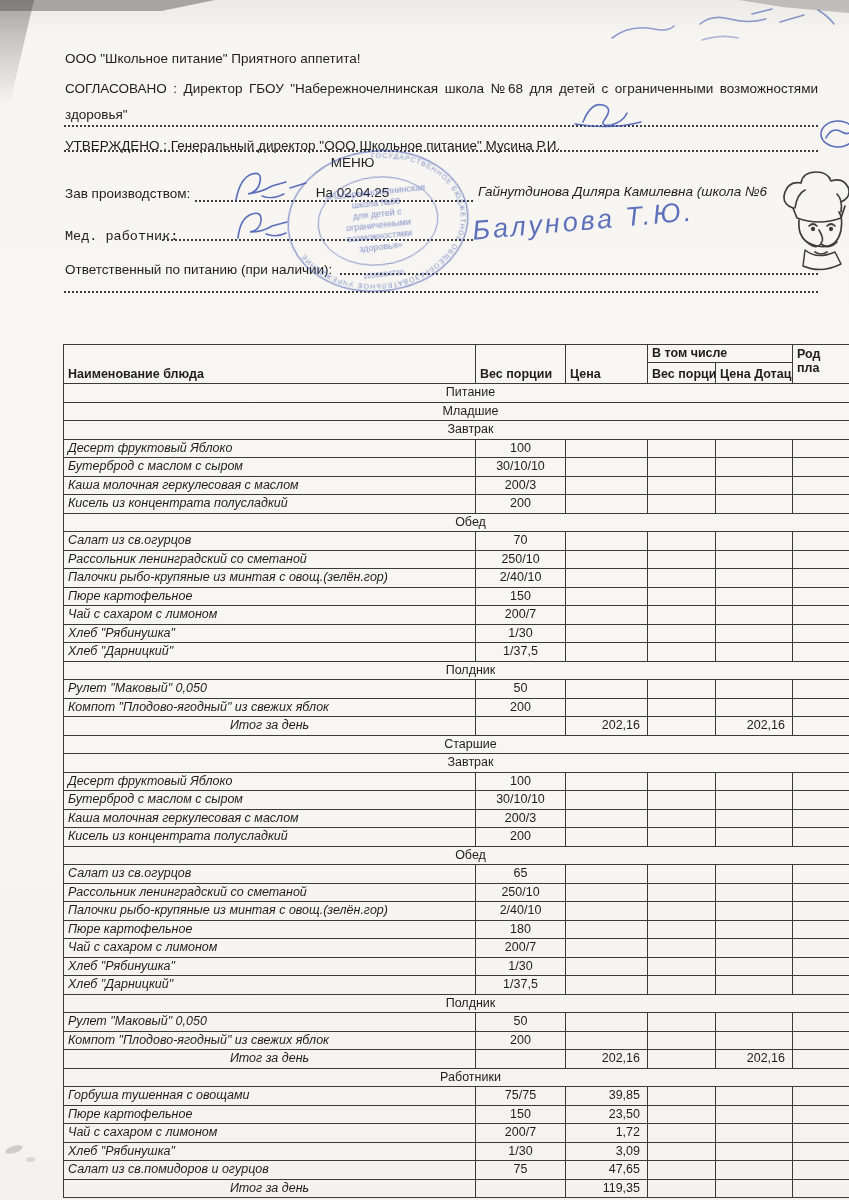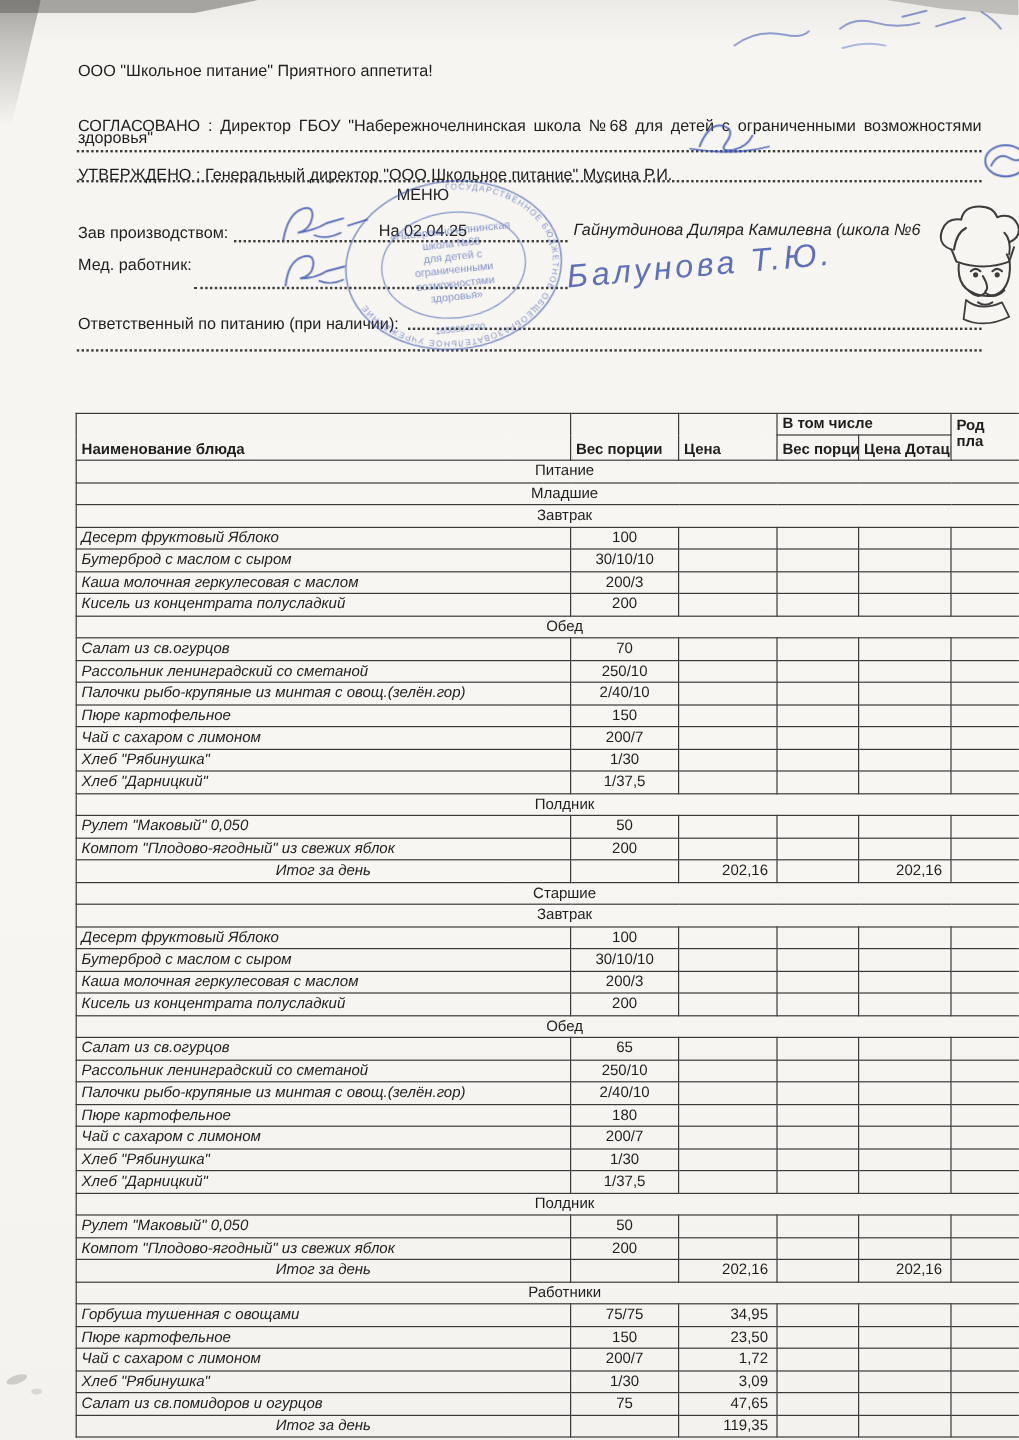--- a/index.html
+++ b/index.html
@@ -61,35 +61,35 @@
 <div class="page">
 
   <div class="corner-tl"></div>
   <div class="corner-tr"></div>
   <div class="edge-left"></div>
   <div class="smudge1"></div>
   <div class="smudge2"></div>
 
   <div class="t" style="left:65px; top:50px;">ООО "Школьное питание" Приятного аппетита!</div>
 
-  <div class="t justify" style="left:65px; top:96px; width:753px;">СОГЛАСОВАНО : Директор ГБОУ "Набережночелнинская школа №68 для детей с ограниченными возможностями</div>
+  <div class="t justify" style="left:65px; top:80px; width:753px;">СОГЛАСОВАНО : Директор ГБОУ "Набережночелнинская школа №68 для детей с ограниченными возможностями</div>
   <div class="t" style="left:65px; top:106px;">здоровья"</div>
   <div class="dotline" style="left:64px; top:124px; width:754px;"></div>
 
   <div class="t" style="left:65px; top:137px;">УТВЕРЖДЕНО : Генеральный директор "ООО Школьное питание" Мусина Р.И.</div>
   <div class="dotline" style="left:64px; top:149px; width:754px;"></div>
 
   <div class="t center" style="top:154px;">МЕНЮ</div>
   <div class="t center" style="top:168px;margin-top:16px;">На 02.04.25</div>
 
   <div class="t" style="left:65px; top:185px;">Зав производством:</div>
   <div class="t" style="left:478px; top:183px;font-style:italic;">Гайнутдинова Диляра Камилевна (школа №6</div>
   <div class="dotline" style="left:195px; top:199px; width:278px;"></div>
 
-  <div class="t" style="left:65px; top:212px;">Мед. работник:</div>
+  <div class="t" style="left:65px; top:228px;font-family:Liberation Mono, monospace;">Мед. работник:</div>
   <div class="dotline" style="left:162px; top:238px; width:311px;"></div>
   <div class="hand">Балунова Т.Ю.</div>
 
   <div class="t" style="left:65px; top:261px;">Ответственный по питанию (при наличии):</div>
   <div class="dotline" style="left:340px; top:272px; width:478px;"></div>
   <div class="dotline" style="left:64px; top:290px; width:754px;"></div>
 
   <svg class="ink" width="849" height="320" viewBox="0 0 849 320">
     <g stroke="#3f55b2" fill="none" stroke-width="1.6" stroke-linecap="round" opacity="0.85">
       <path d="M612,38 q18,-14 42,-9 q14,3 20,-3" opacity="0.65"></path>
@@ -419,21 +419,21 @@
           <td class="wt"></td>
           <td class="pr">202,16</td>
           <td class="rod"></td>
         </tr>
         <tr class="data">
           <td class="sec" colspan="6">Работники</td>
         </tr>
         <tr class="data">
           <td class="name">Горбуша тушенная с овощами</td>
           <td class="wt">75/75</td>
-          <td class="pr">34,95</td>
+          <td class="pr">39,85</td>
           <td class="wt"></td>
           <td class="pr"></td>
           <td class="rod"></td>
         </tr>
         <tr class="data">
           <td class="name">Пюре картофельное</td>
           <td class="wt">150</td>
           <td class="pr">23,50</td>
           <td class="wt"></td>
           <td class="pr"></td>

